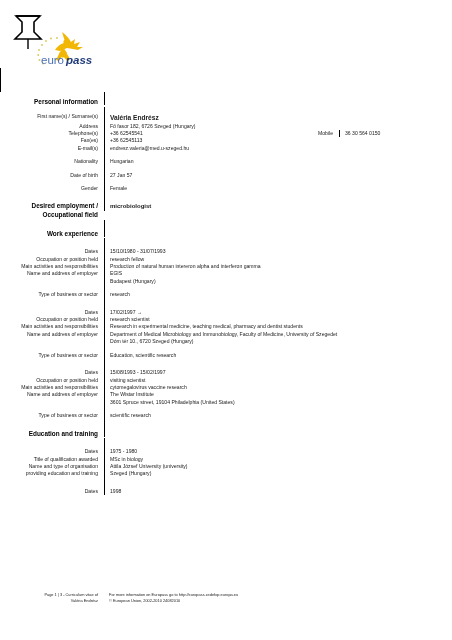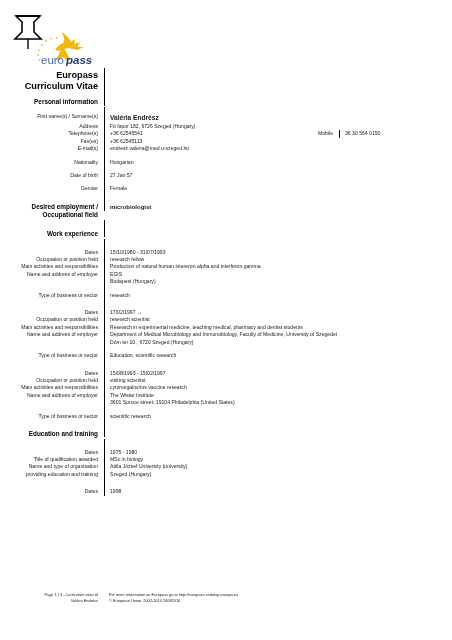--- a/index.html
+++ b/index.html
@@ -164,24 +164,20 @@
     </g>
 
     <text x="8" y="33.5" font-family="Liberation Sans, sans-serif" font-size="11.5" fill="#4a6fb5">euro</text>
     <text x="33" y="33.5" font-family="Liberation Sans, sans-serif" font-size="11.5" font-weight="bold" font-style="italic" fill="#1f3a7a">pass</text>
   </svg>
 </div>
 
 <div class="doc" style="top:68px;">
 
   <div class="row titleblock">
-    <div class="lab">
-      <div>Europass</div>
-      <div>Curriculum Vitae</div>
-    </div>
     <div class="val" style="min-height:24px;"></div>
   </div>
 
   <div class="row spacer">
     <div class="lab"></div>
     <div class="val"></div>
   </div>
 
   <div class="row sect2">
     <div class="lab">Personal information</div>

